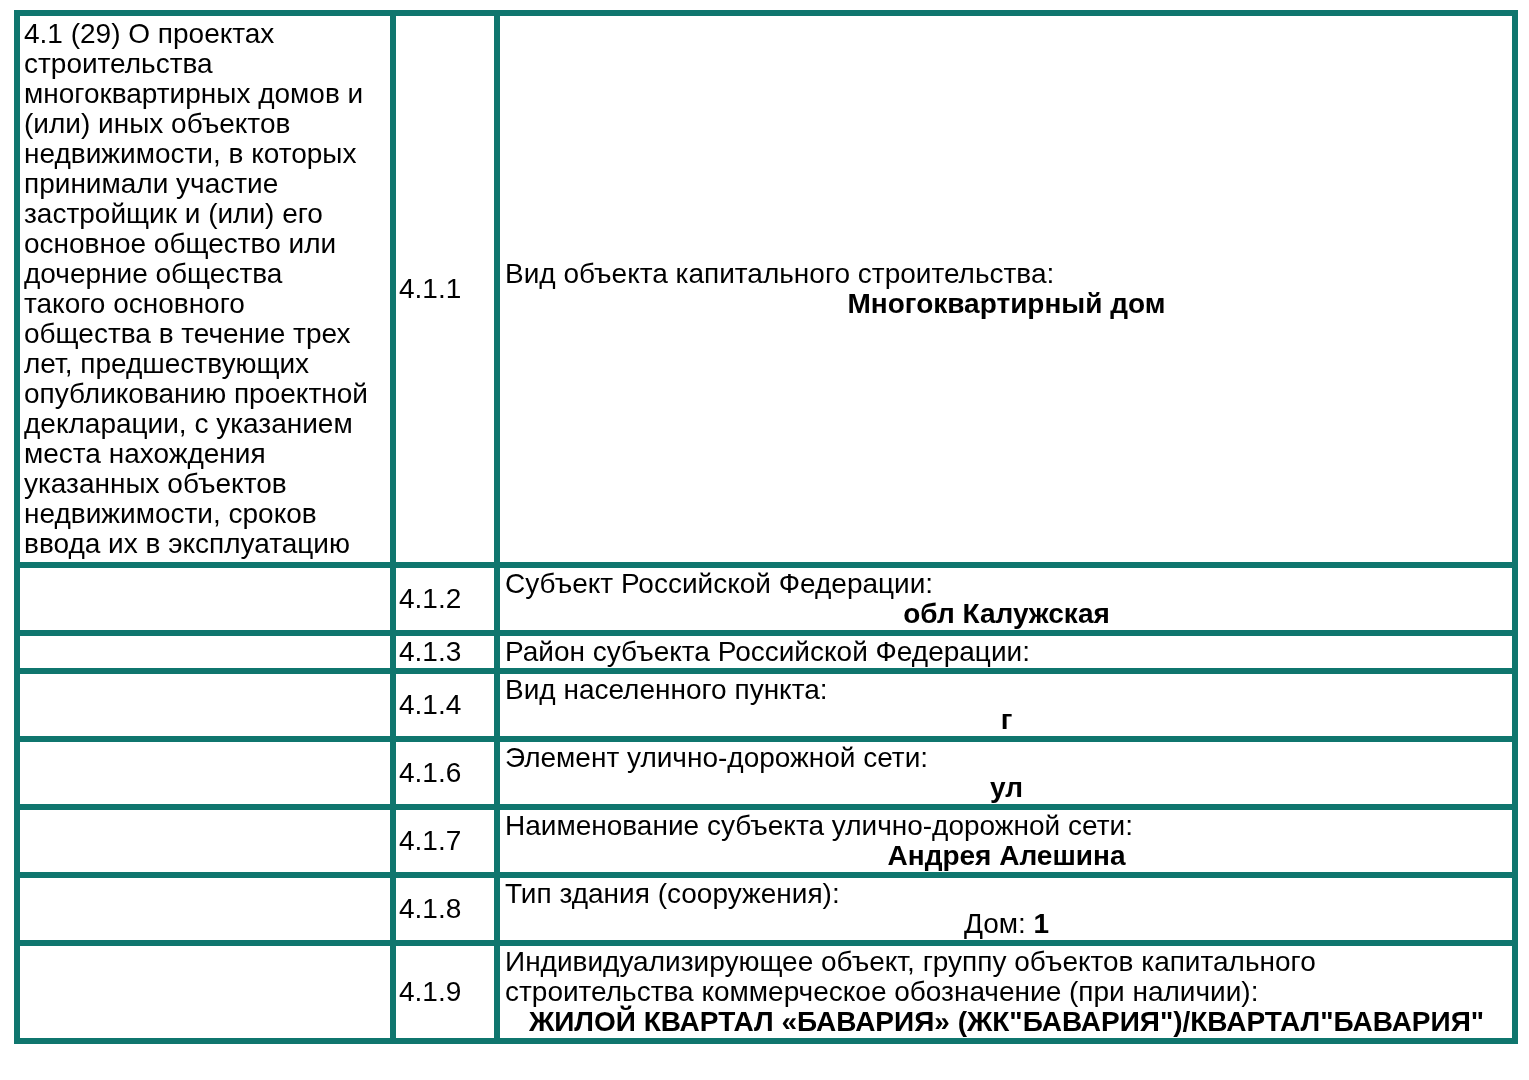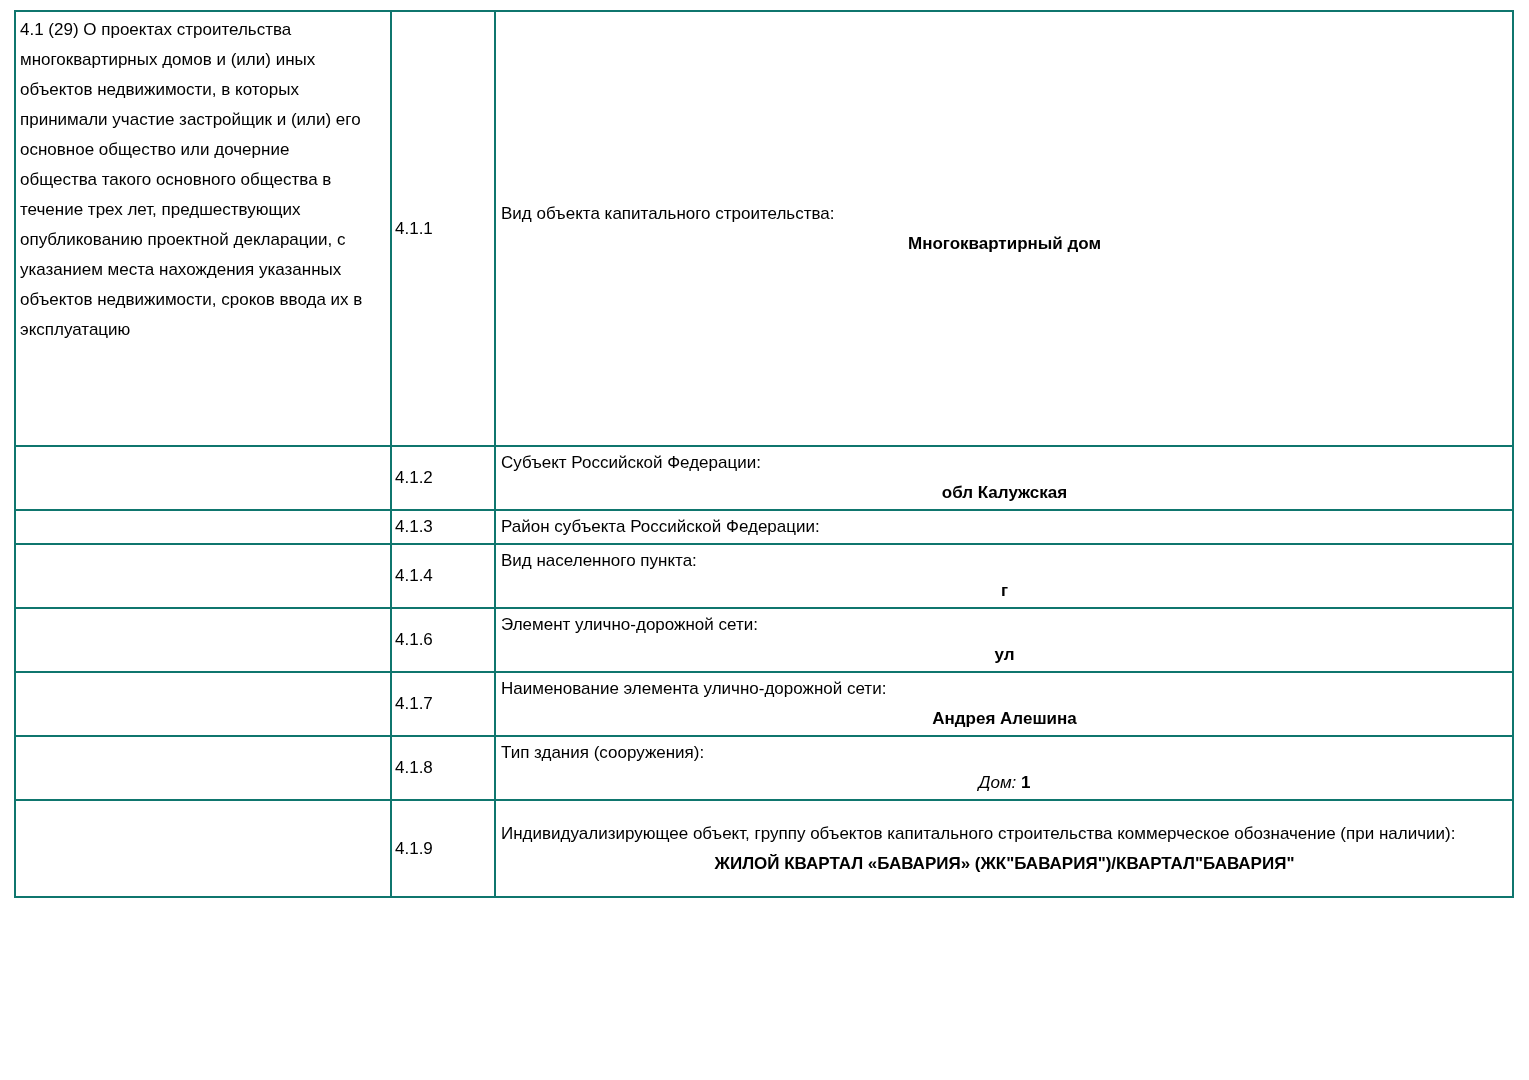--- a/index.html
+++ b/index.html
@@ -13,22 +13,22 @@
   }
   .doc-table {
     position: absolute;
     left: 14px;
     top: 10px;
     border-collapse: collapse;
     table-layout: fixed;
     width: 1498px;
   }
   .doc-table td {
-    border: 2px solid #0f766e;
-    font-size: 17px;
+    border: 6px solid #0f766e;
+    font-size: 28px;
     line-height: 30px;
     vertical-align: middle;
     padding: 0;
     overflow: hidden;
   }
   td.desc {
     width: 376px;
     vertical-align: top;
     padding: 3px 20px 3px 4px;
     box-sizing: border-box;
@@ -37,21 +37,21 @@
     width: 104px;
     padding-left: 3px;
     box-sizing: border-box;
   }
   td.content {
     width: 1018px;
     padding: 1px 4px 1px 5px;
     box-sizing: border-box;
   }
   .value { font-weight: bold; text-align: center; }
-  .vprefix { font-weight: normal; font-style: italic; }
+  .vprefix { font-weight: normal; }
   tr.r-tall  { height: 435px; }
   tr.r-two   { height: 53px; }
   tr.r-one   { height: 27px; }
   tr.r-three { height: 97px; }
 </style>
 </head>
 <body>
 
 <table class="doc-table">
   <tbody>
@@ -91,21 +91,21 @@
       <td class="num">4.1.6</td>
       <td class="content">
         <div class="label">Элемент улично-дорожной сети:</div>
         <div class="value">ул</div>
       </td>
     </tr>
     <tr class="r-two">
       <td class="desc"></td>
       <td class="num">4.1.7</td>
       <td class="content">
-        <div class="label">Наименование элемента улично-дорожной сети:</div>
+        <div class="label">Наименование субъекта улично-дорожной сети:</div>
         <div class="value">Андрея Алешина</div>
       </td>
     </tr>
     <tr class="r-two">
       <td class="desc"></td>
       <td class="num">4.1.8</td>
       <td class="content">
         <div class="label">Тип здания (сооружения):</div>
         <div class="value"><span class="vprefix">Дом: </span><span>1</span></div>
       </td>

